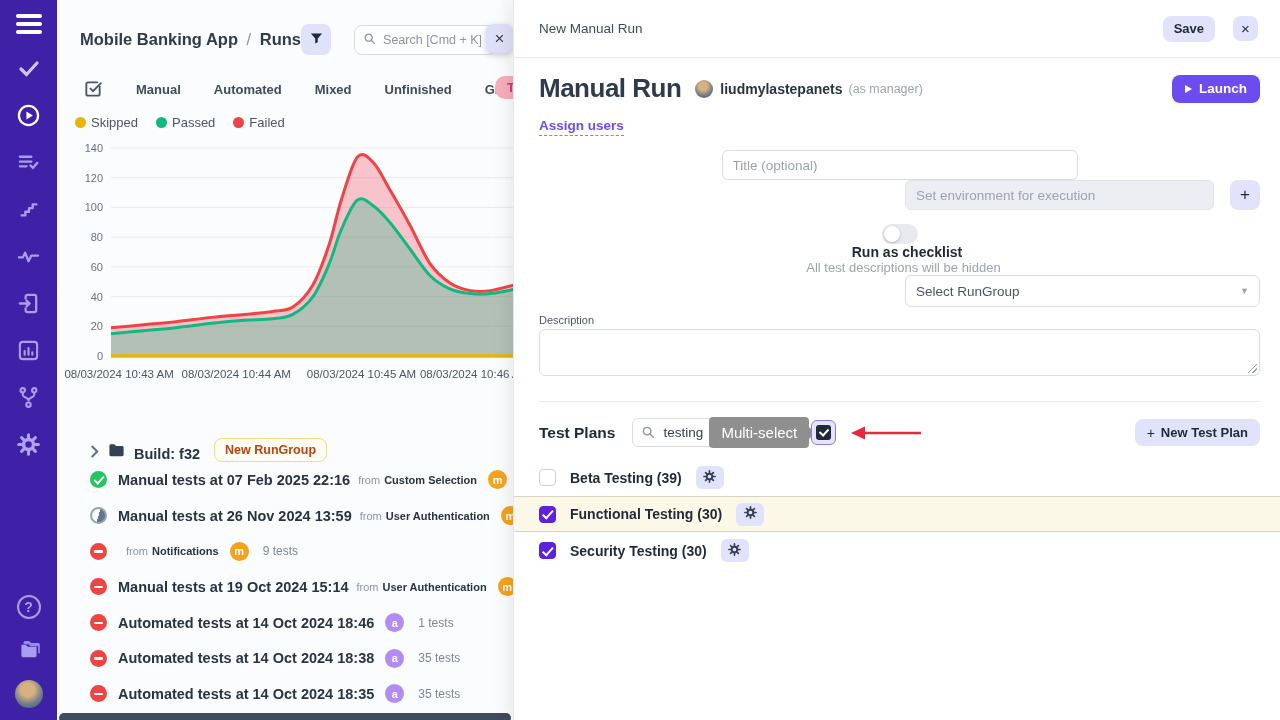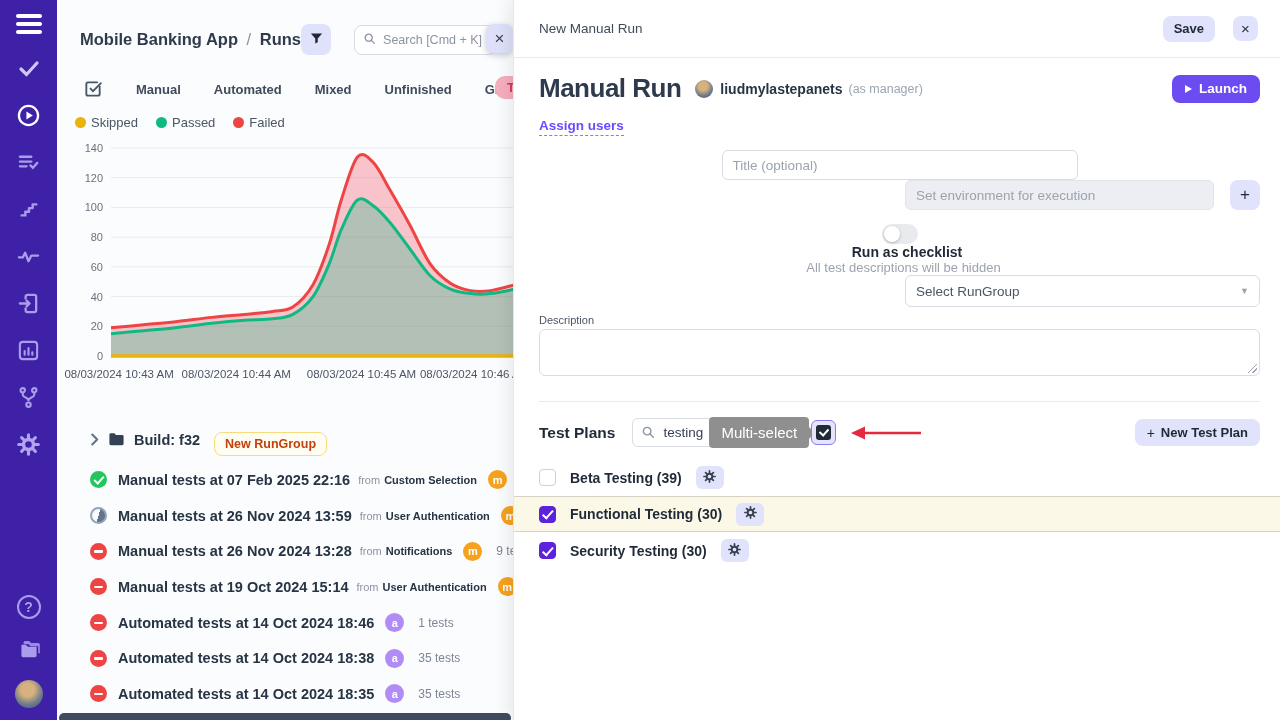--- a/index.html
+++ b/index.html
@@ -37,21 +37,21 @@
   .chart { margin-top:16px; padding-left:16px; width:458px; }
   .legend { display:flex; gap:18px; align-items:center; font-size:13px; color:#4b5563; padding-left:2px; }
   .legend-item { display:flex; align-items:center; gap:5px; }
   .legend .dot { width:11px; height:11px; border-radius:50%; display:inline-block; }
   .plot svg { display:block; margin-top:8px; }
   .x-labels { position:relative; height:16px; }
   .x-labels span { position:absolute; top:0; transform:translateX(-50%); font-size:11.5px; color:#4b5563; white-space:nowrap; }
 
   
   .run-list { margin-top:48px; padding-left:33px; }
-  .build-row { display:flex; align-items:flex-start; height:30px; cursor:pointer; }
+  .build-row { display:flex; align-items:flex-end; height:30px; cursor:pointer; }
   .chev { color:#64748b; }
   .folder-ic { margin-left:9px; color:#334155; }
   .build-label { margin-left:9px; font-size:14.5px; font-weight:bold; color:#273444; }
   .rungroup-badge { margin-left:14px; border:1.5px solid #f6dc7e; background:#fffdf2; color:#c2410c; font-weight:bold; font-size:12.5px; border-radius:8px; padding:4px 10px; cursor:pointer; }
   .run-row { display:flex; align-items:center; height:35.7px; cursor:pointer; }
   .st { width:17px; height:17px; border-radius:50%; flex:none; margin-right:11px; position:relative; }
   .st-pass { background:#22c55e; }
   .st-pass::after { content:""; position:absolute; left:5.5px; top:2.5px; width:4px; height:8px; border-right:2px solid #fff; border-bottom:2px solid #fff; transform:rotate(42deg); }
   .st-prog { border:2px solid #94a3b8; background:linear-gradient(105deg,#f8fafc 50%, #64748b 50%); }
   .st-fail { background:#ef4444; }
@@ -326,21 +326,20 @@
     <div class="run-row">
       <span class="st st-prog"></span>
       <span class="run-title">Manual tests at 26 Nov 2024 13:59</span>
       <span class="run-from">from</span>
       <span class="run-source">User Authentication</span>
       <span class="badge badge-m">m</span>
 
     </div>
     <div class="run-row">
       <span class="st st-fail"></span>
-      <span class="run-title">Manual tests at 26 Nov 2024 13:28</span>
       <span class="run-from">from</span>
       <span class="run-source">Notifications</span>
       <span class="badge badge-m">m</span>
       <span class="run-tests">9 tests</span>
     </div>
     <div class="run-row">
       <span class="st st-fail"></span>
       <span class="run-title">Manual tests at 19 Oct 2024 15:14</span>
       <span class="run-from">from</span>
       <span class="run-source">User Authentication</span>

